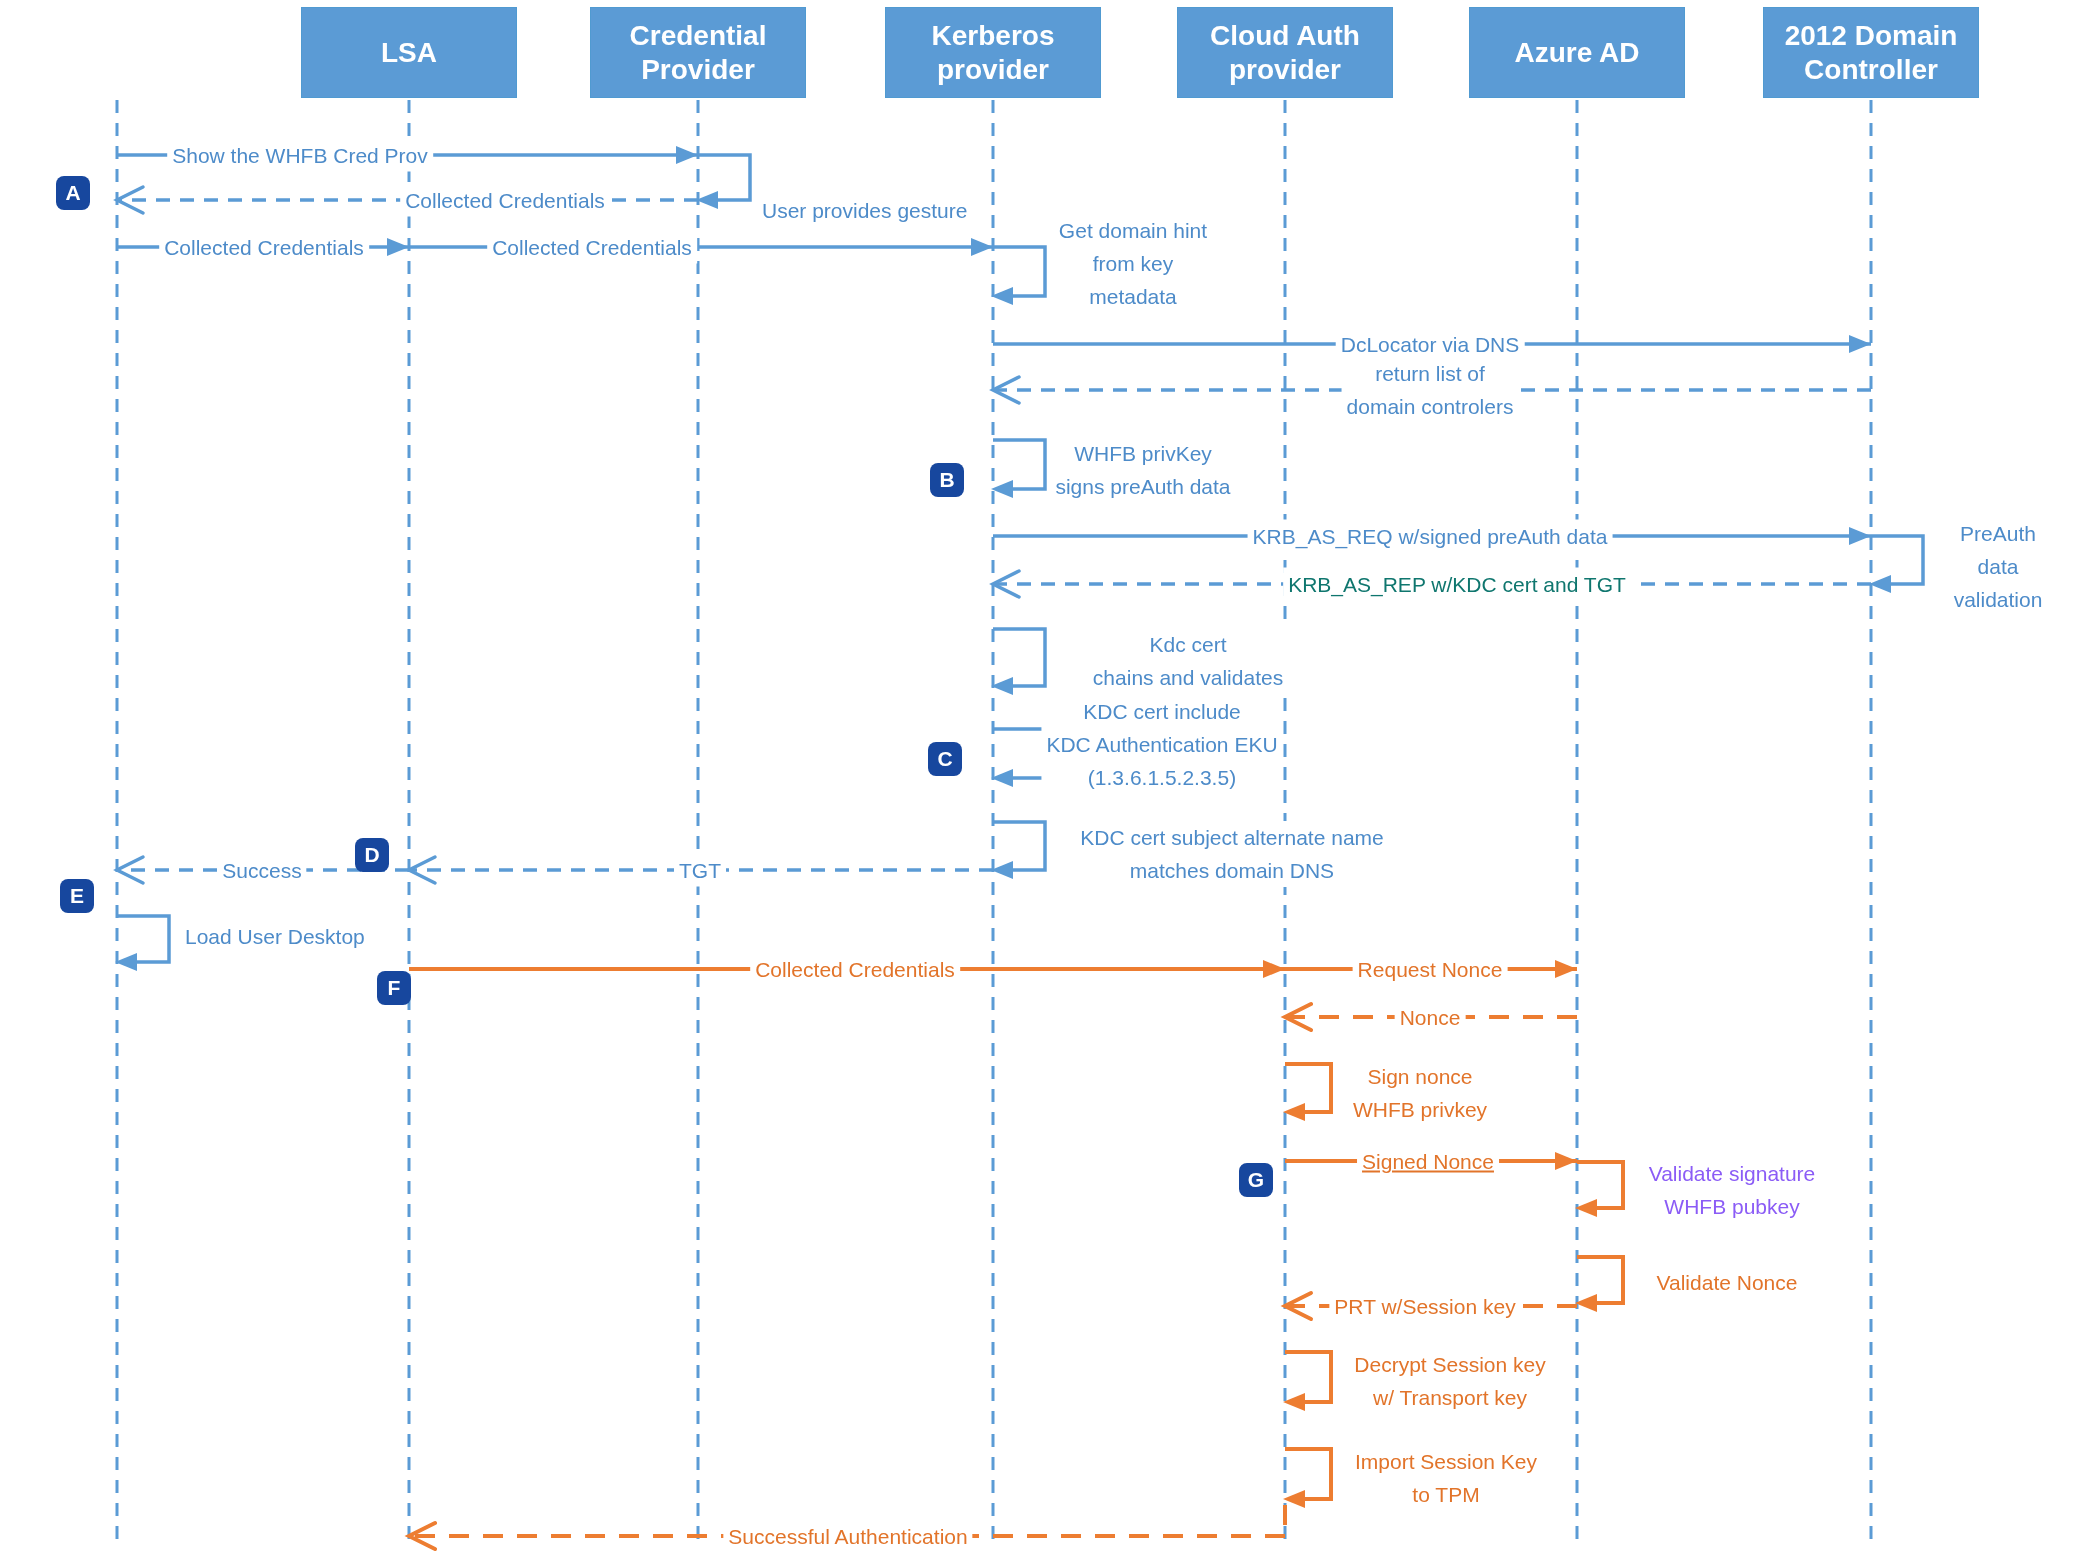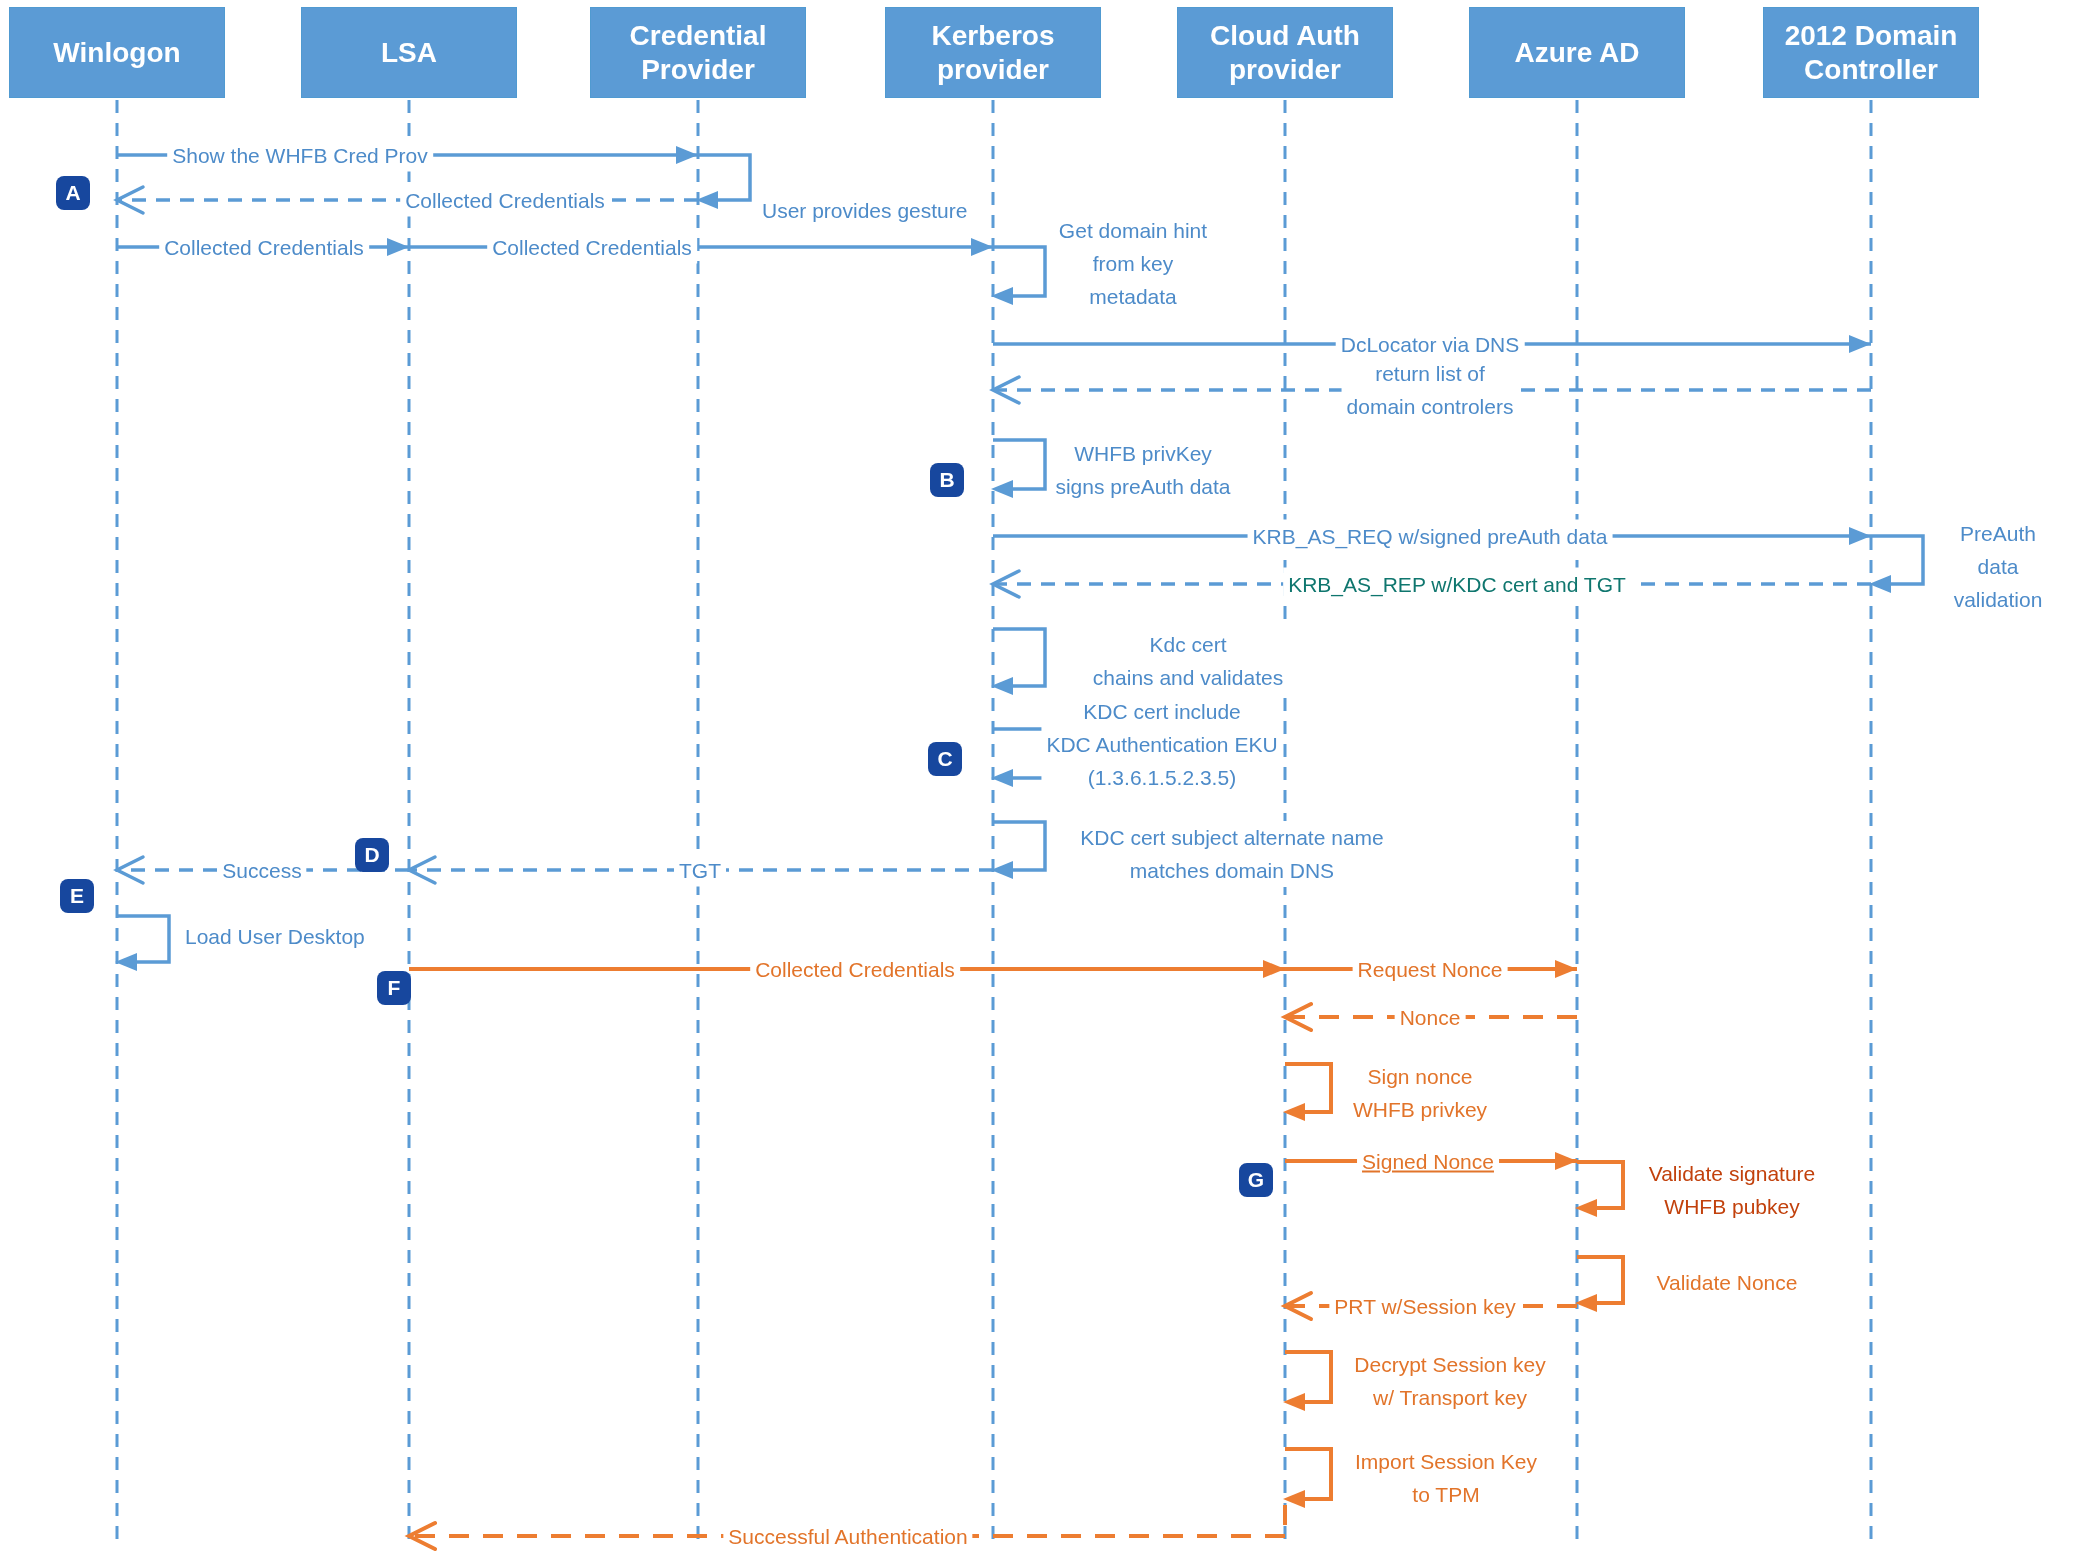--- a/index.html
+++ b/index.html
@@ -94,23 +94,20 @@
       <path d="M 1577 1162 h 46 v 46 h -26" fill="none" stroke="#ED7D31" stroke-width="4"></path>
       <polygon points="1575,1208 1597,1199 1597,1217" fill="#ED7D31"></polygon>
       <path d="M 1577 1257 h 46 v 46 h -26" fill="none" stroke="#ED7D31" stroke-width="4"></path>
       <polygon points="1575,1303 1597,1294 1597,1312" fill="#ED7D31"></polygon>
       <path d="M 1285 1352 h 46 v 50 h -26" fill="none" stroke="#ED7D31" stroke-width="4"></path>
       <polygon points="1283,1402 1305,1393 1305,1411" fill="#ED7D31"></polygon>
       <path d="M 1285 1449 h 46 v 50 h -26" fill="none" stroke="#ED7D31" stroke-width="4"></path>
       <polygon points="1283,1499 1305,1490 1305,1508" fill="#ED7D31"></polygon>
     </svg>
 
-  <div class="actor-box" style="left:9px">
-      <span>Winlogon</span>
-    </div>
   <div class="actor-box" style="left:301px">
       <span>LSA</span>
     </div>
   <div class="actor-box" style="left:590px">
       <span>Credential Provider</span>
     </div>
   <div class="actor-box" style="left:885px">
       <span>Kerberos provider</span>
     </div>
   <div class="actor-box" style="left:1177px">
@@ -160,21 +157,21 @@
       <div class="msg-label" style="left: 1140px; top: 661px; color: rgb(77, 139, 201); margin-left: 48px;">Kdc cert
 chains and validates</div>
       <div class="msg-label" style="left: 1162px; top: 744px; color: rgb(77, 139, 201);">KDC cert include
 KDC Authentication EKU
 (1.3.6.1.5.2.3.5)</div>
       <div class="msg-label" style="left: 1232px; top: 854px; color: rgb(77, 139, 201);">KDC cert subject alternate name
 matches domain DNS</div>
       <div class="msg-label left-anchored" style="left: 180px; top: 936px; color: rgb(77, 139, 201);">Load User Desktop</div>
       <div class="msg-label" style="left: 1420px; top: 1093px; color: rgb(226, 116, 42);">Sign nonce
 WHFB privkey</div>
-      <div class="msg-label" style="left: 1732px; top: 1190px; color: #c2410c;">Validate signature
+      <div class="msg-label" style="left: 1732px; top: 1190px; color: #8b5cf6;">Validate signature
 WHFB pubkey</div>
       <div class="msg-label" style="left: 1727px; top: 1282px; color: rgb(226, 116, 42);">Validate Nonce</div>
       <div class="msg-label" style="left: 1450px; top: 1381px; color: rgb(226, 116, 42);">Decrypt Session key
 w/ Transport key</div>
       <div class="msg-label" style="left: 1446px; top: 1478px; color: rgb(226, 116, 42);">Import Session Key
 to TPM</div>
     </div>
 </div>
 
 </body></html>

